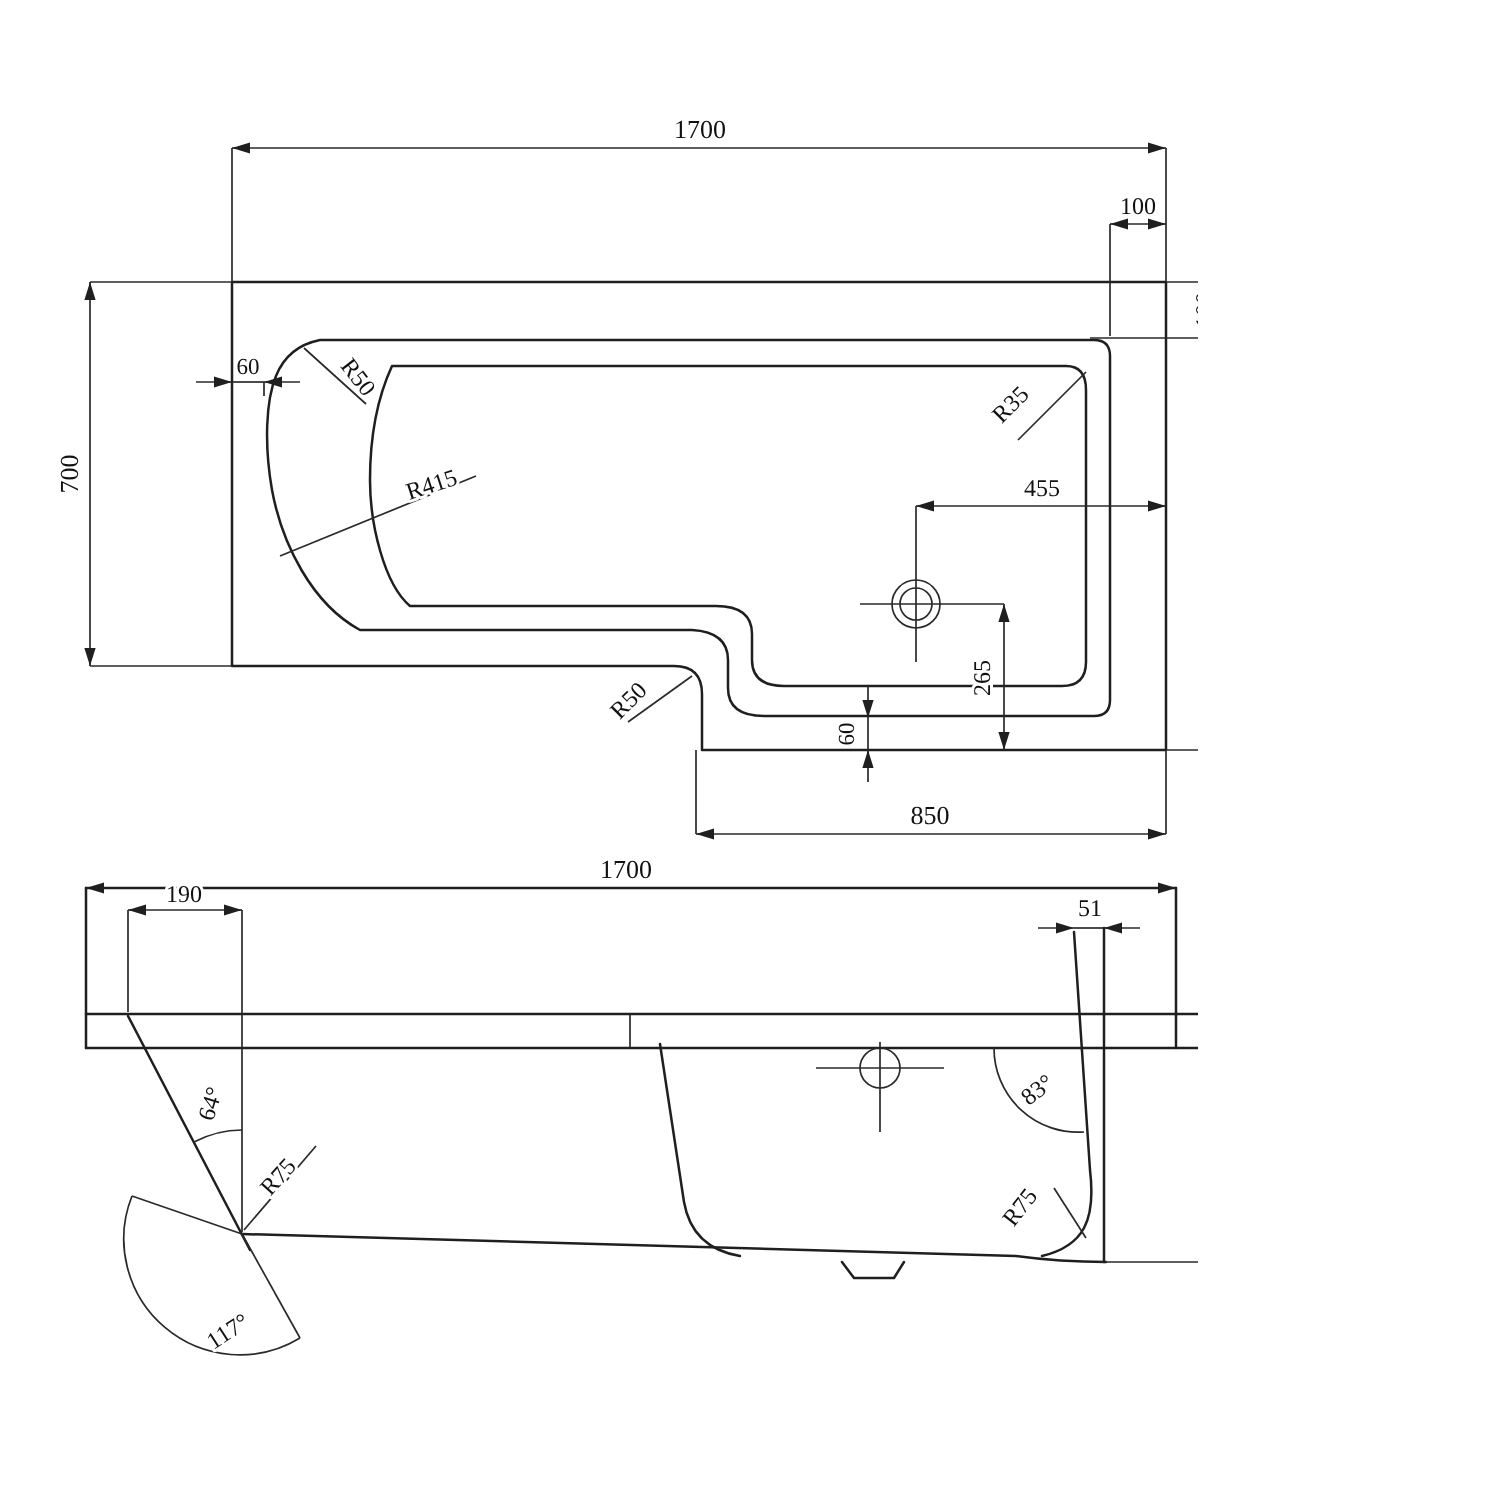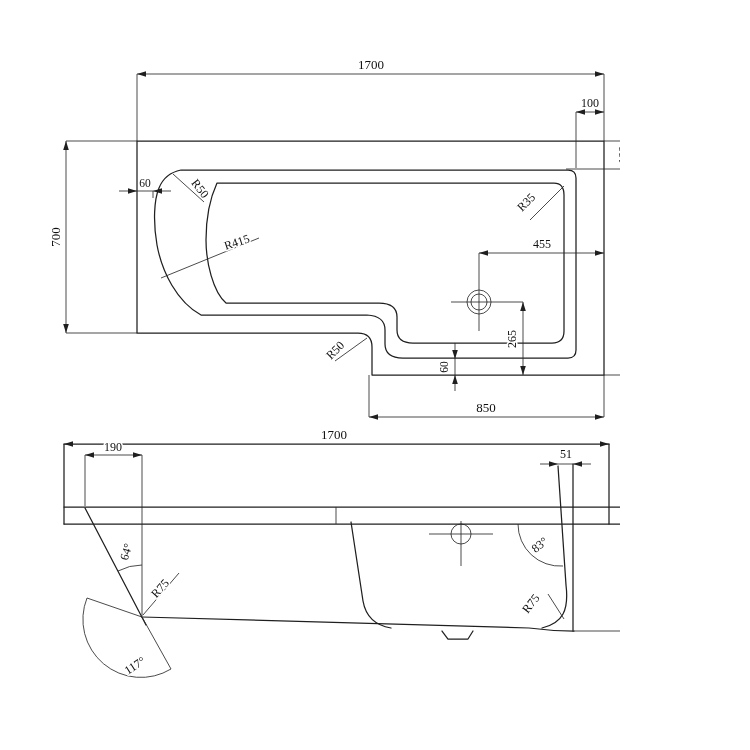--- a/index.html
+++ b/index.html
@@ -1,17 +1,17 @@
 <!DOCTYPE html>
 <html><head>
 <meta charset="utf-8">
 <style>
   html,body{margin:0;padding:0;background:#ffffff;}
   .canvas{width:599px;height:750px;background:#ffffff;position:relative;overflow:hidden;
-          font-family:"Liberation Serif", serif;margin-left:21px;}
+          font-family:"Liberation Serif", serif;}
   svg{display:block;}
   .ol{fill:none;stroke:#1f1f1f;stroke-width:1.25;stroke-linecap:round;stroke-linejoin:round;}
   .dl{fill:none;stroke:#2a2a2a;stroke-width:0.85;stroke-linecap:butt;}
   .arr2{marker-start:url(#ar);marker-end:url(#ar);}
   .arr1{marker-end:url(#ar);}
   text{fill:#111;font-family:"Liberation Serif", serif;paint-order:stroke;stroke:#ffffff;
        stroke-width:3px;stroke-linejoin:round;text-anchor:middle;}
   .t13{font-size:13px;} .t12{font-size:12px;} .t11{font-size:11.5px;}
 </style>
 </head>

